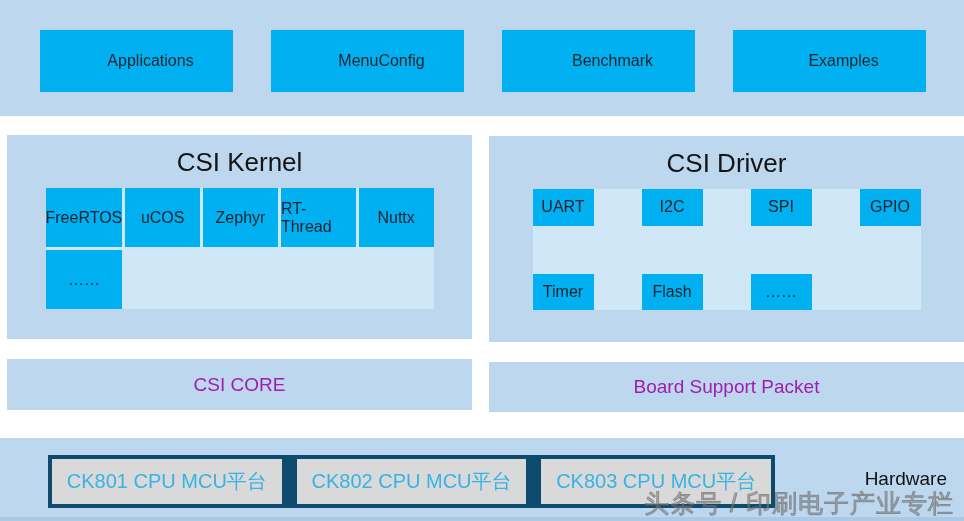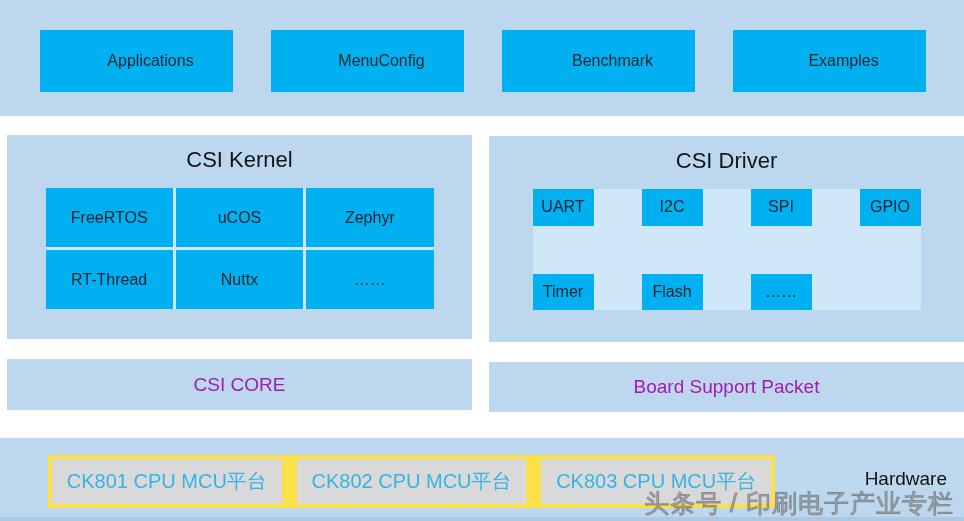--- a/index.html
+++ b/index.html
@@ -37,36 +37,36 @@
   }
   .panel {
     position: absolute;
     background: #bdd7ee;
   }
   .kernel-panel { left: 7px;   top: 135px; width: 465px; height: 204px; }
   .driver-panel { left: 489px; top: 136px; width: 475px; height: 206px; }
   .panel-title {
     text-align: center;
     padding-top: 12px;
-    font-size: 22px;
+    font-size: 26px;
     color: #141414;
   }
   .grid {
     position: absolute;
     left: 50%;
     transform: translateX(-50%);
     top: 53px;
     width: 388px;
     height: 121px;
     display: grid;
     grid-auto-rows: 1fr;
     gap: 3px;
     background: #cfe7f7;
   }
-  .grid3 { grid-template-columns: repeat(3, 1fr); }
+  .grid3 { grid-template-columns: repeat(5, 1fr); }
   .grid4 { grid-template-columns: repeat(4, 1fr); gap: 48px; }
   .cell {
     background: #00b0f0;
     color: #16222c;
     font-size: 16px;
     display: flex;
     align-items: center;
     justify-content: center;
   }
   .bar {
@@ -79,21 +79,21 @@
     justify-content: center;
   }
   .core-bar { left: 7px;   top: 359px; width: 465px; height: 51px; }
   .bsp-bar  { left: 489px; top: 362px; width: 475px; height: 50px; }
   .hw-container {
     position: absolute;
     left: 48px;
     top: 17px;
     width: 727px;
     height: 53px;
-    background: #fde047;
+    background: #0c4a6e;
     box-sizing: border-box;
     padding: 4px;
     display: flex;
     gap: 15px;
   }
   .platform {
     flex: 1;
     background: #d9d9d9;
     color: #35b4e5;
     font-size: 20px;

